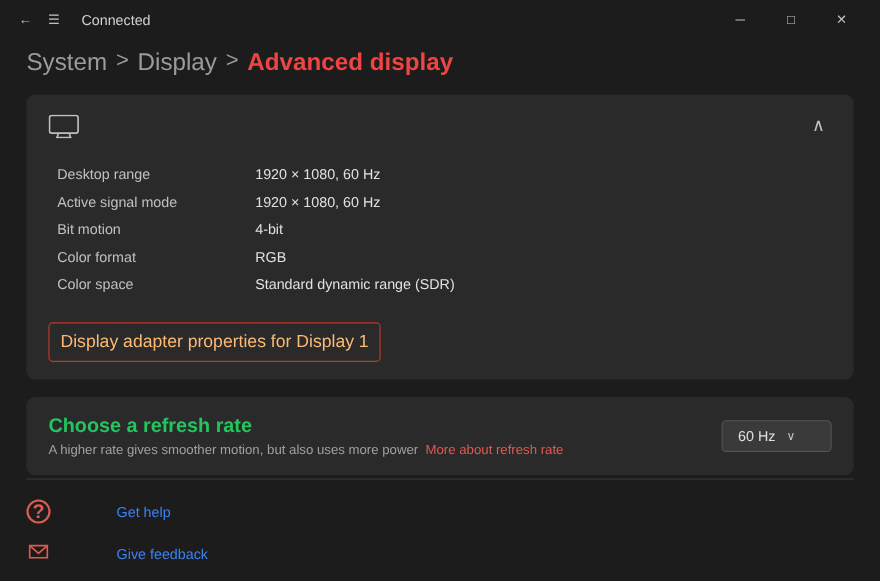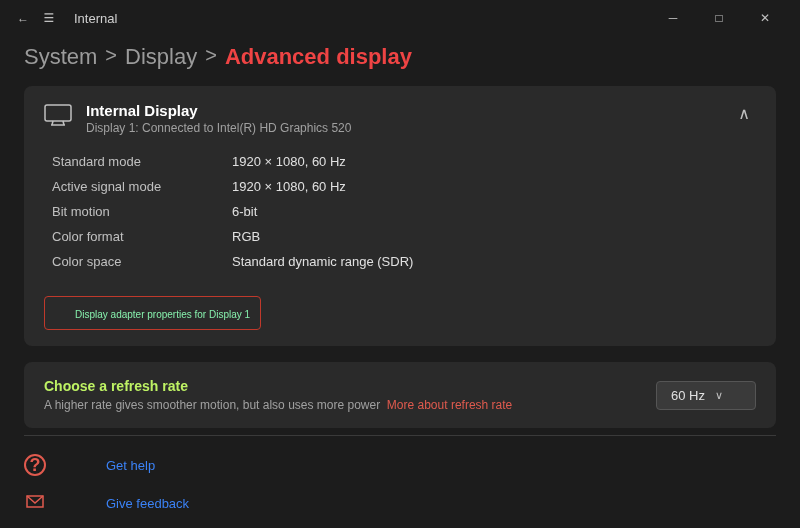--- a/index.html
+++ b/index.html
@@ -148,41 +148,40 @@
 
     
     .adapter-link-wrapper {
       margin-top: 10px;
       padding: 8px 10px;
       border: 1.5px solid #c0392b;
       border-radius: 4px;
       display: inline-block;
     }
     .adapter-link {
-      color: #86efac;
-      font-size: 10px;
+      color: #fdba74;
+      font-size: 16px;
       cursor: pointer;
       text-decoration: none;
-      margin-left: 20px;
     }
 
     
     .refresh-section {
       background: #2a2a2a;
       border-radius: 8px;
       padding: 16px 20px;
       display: flex;
       align-items: center;
       justify-content: space-between;
     }
     .refresh-left {}
     .refresh-title {
-      font-size: 14px;
+      font-size: 18px;
       font-weight: 600;
-      color: #bef264;
+      color: #22c55e;
     }
     .refresh-desc {
       font-size: 12px;
       color: #a0a0a0;
       margin-top: 4px;
     }
     .refresh-desc a {
       color: #e05a4e;
       text-decoration: none;
       cursor: pointer;
@@ -248,21 +247,21 @@
     }
   </style>
 </head>
 <body>
 
 <div class="titlebar">
   <div class="titlebar-controls">
     <button class="titlebar-btn">←</button>
     <button class="titlebar-btn">☰</button>
   </div>
-  <span class="titlebar-title">Internal</span>
+  <span class="titlebar-title">Connected</span>
   <div class="titlebar-wincontrols">
     <button class="winctrl-btn">─</button>
     <button class="winctrl-btn">□</button>
     <button class="winctrl-btn close">✕</button>
   </div>
 </div>
 
 <div class="breadcrumb">
   <span class="breadcrumb-item">System</span>
   <span class="breadcrumb-sep">&gt;</span>
@@ -277,40 +276,36 @@
     <div class="display-header">
       <div class="display-header-left">
         <span class="monitor-icon" style="font-size:22px; color:#c0c0c0;">
           <svg width="28" height="22" viewBox="0 0 28 22" fill="none" xmlns="http://www.w3.org/2000/svg">
             <rect x="1" y="1" width="26" height="16" rx="2" stroke="#c0c0c0" stroke-width="1.5" fill="none"></rect>
             <line x1="9" y1="17" x2="8" y2="21" stroke="#c0c0c0" stroke-width="1.5"></line>
             <line x1="19" y1="17" x2="20" y2="21" stroke="#c0c0c0" stroke-width="1.5"></line>
             <line x1="7" y1="21" x2="21" y2="21" stroke="#c0c0c0" stroke-width="1.5"></line>
           </svg>
         </span>
-        <div>
-          <div class="display-title">Internal Display</div>
-          <div class="display-subtitle">Display 1: Connected to Intel(R) HD Graphics 520</div>
-        </div>
       </div>
       <button class="collapse-btn">∧</button>
     </div>
 
     <div class="props-table">
       <div class="prop-row">
-        <span class="prop-label">Standard mode</span>
+        <span class="prop-label">Desktop range</span>
         <span class="prop-value">1920 × 1080, 60 Hz</span>
       </div>
       <div class="prop-row">
         <span class="prop-label">Active signal mode</span>
         <span class="prop-value">1920 × 1080, 60 Hz</span>
       </div>
       <div class="prop-row">
         <span class="prop-label">Bit motion</span>
-        <span class="prop-value">6-bit</span>
+        <span class="prop-value">4-bit</span>
       </div>
       <div class="prop-row">
         <span class="prop-label">Color format</span>
         <span class="prop-value">RGB</span>
       </div>
       <div class="prop-row">
         <span class="prop-label">Color space</span>
         <span class="prop-value">Standard dynamic range (SDR)</span>
       </div>
     </div>

